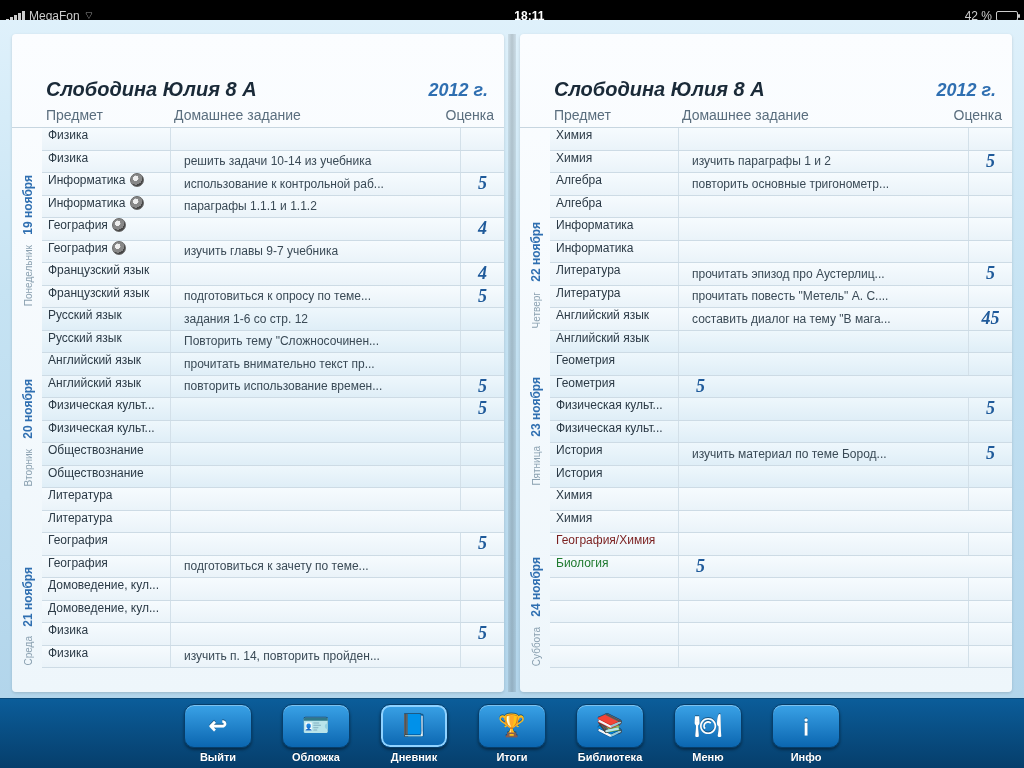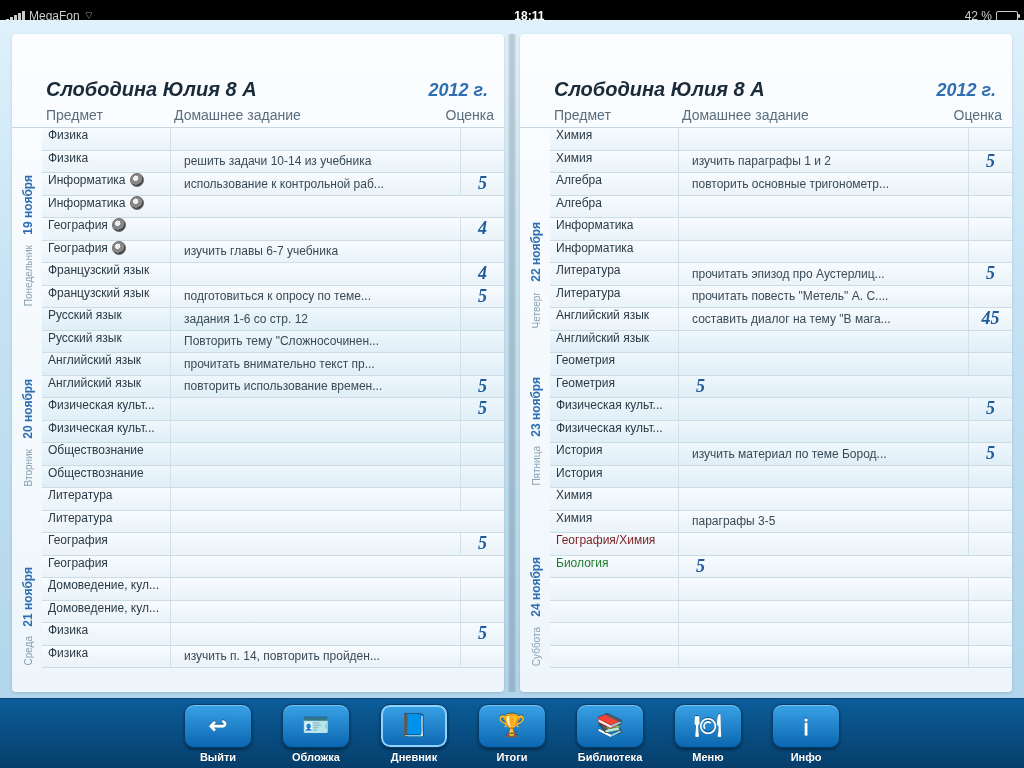--- a/index.html
+++ b/index.html
@@ -219,36 +219,37 @@
                 <span class="cam-icon"></span>
               </div>
               <div class="hw">использование к контрольной раб...</div>
               <div class="gr">5</div>
             </div>
             <div class="row">
               <div class="subj">
                 <span>Информатика</span>
                 <span class="cam-icon"></span>
               </div>
+              <div class="hw">параграфы 1.1.1 и 1.1.2</div>
               <div class="gr"></div>
             </div>
             <div class="row">
               <div class="subj">
                 <span>География</span>
                 <span class="cam-icon"></span>
               </div>
               <div class="hw"></div>
               <div class="gr">4</div>
             </div>
             <div class="row">
               <div class="subj">
                 <span>География</span>
                 <span class="cam-icon"></span>
               </div>
-              <div class="hw">изучить главы 6-7 учебника</div>
+              <div class="hw">изучить главы 9-7 учебника</div>
               <div class="gr"></div>
             </div>
             <div class="row">
               <div class="subj">
                 <span>Французский язык</span>
               </div>
               <div class="hw"></div>
               <div class="gr">4</div>
             </div>
             <div class="row">
@@ -347,20 +348,21 @@
               <div class="subj">
                 <span>География</span>
               </div>
               <div class="hw"></div>
               <div class="gr">5</div>
             </div>
             <div class="row">
               <div class="subj">
                 <span>География</span>
               </div>
+              <div class="hw">подготовиться к зачету по теме...</div>
               <div class="gr"></div>
             </div>
             <div class="row">
               <div class="subj">
                 <span>Домоведение, кул...</span>
               </div>
               <div class="hw"></div>
               <div class="gr"></div>
             </div>
             <div class="row">
@@ -537,21 +539,20 @@
               <div class="subj">
                 <span>Химия</span>
               </div>
               <div class="hw"></div>
               <div class="gr"></div>
             </div>
             <div class="row">
               <div class="subj">
                 <span>Химия</span>
               </div>
-              <div class="hw">параграфы 3-5</div>
               <div class="gr"></div>
             </div>
             <div class="row">
               <div class="subj red">
                 <span>География/Химия</span>
               </div>
               <div class="hw"></div>
               <div class="gr"></div>
             </div>
             <div class="row">

